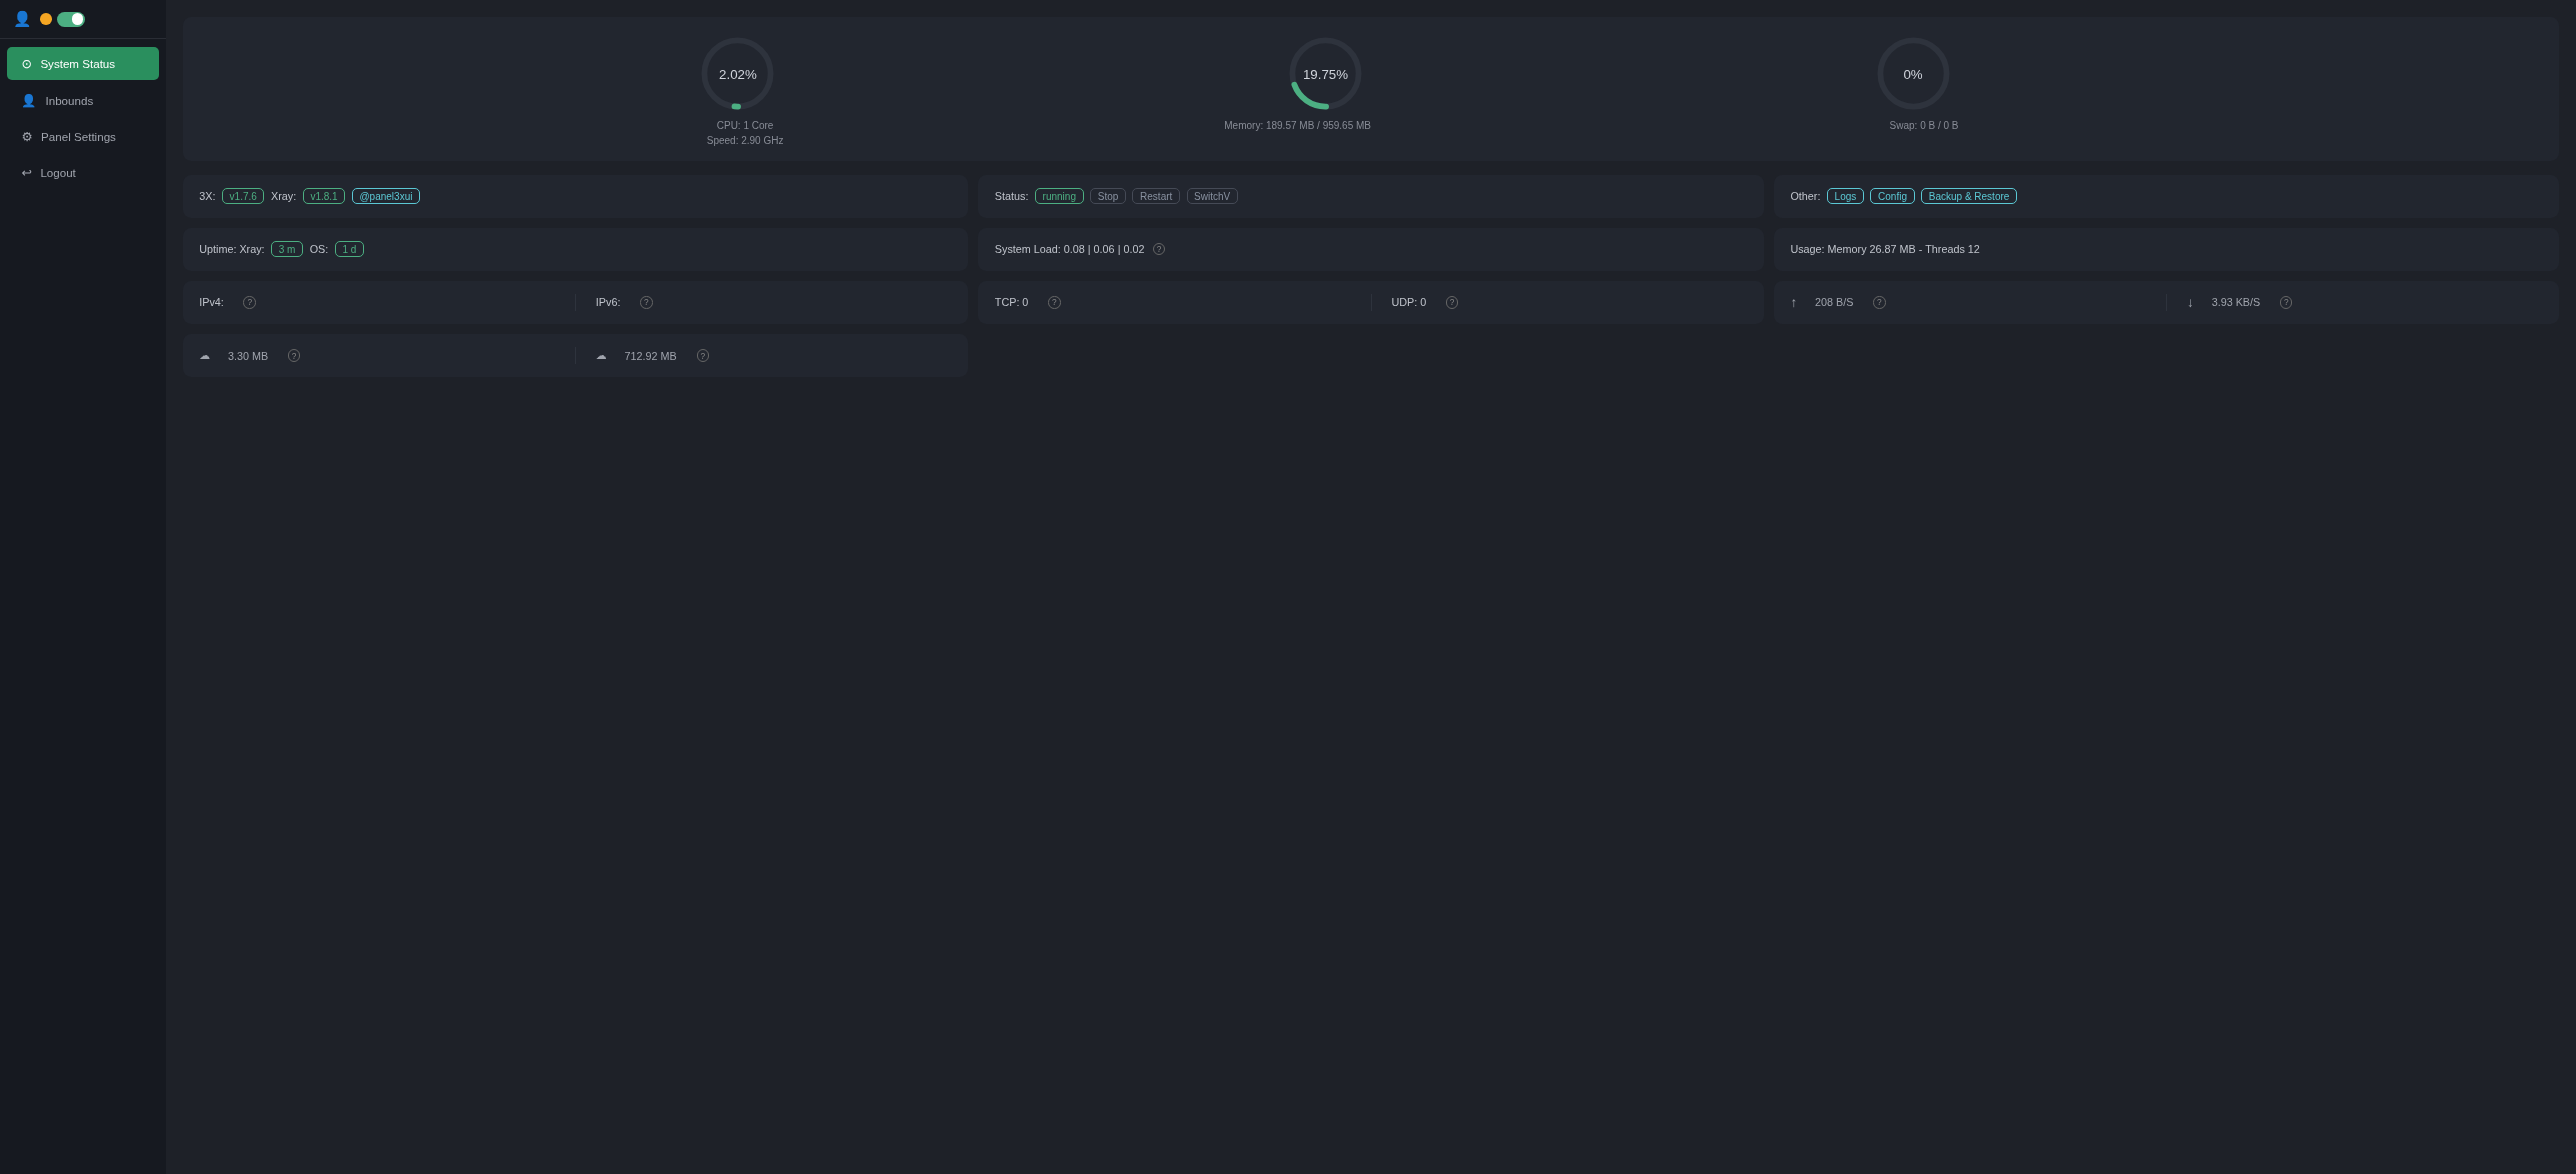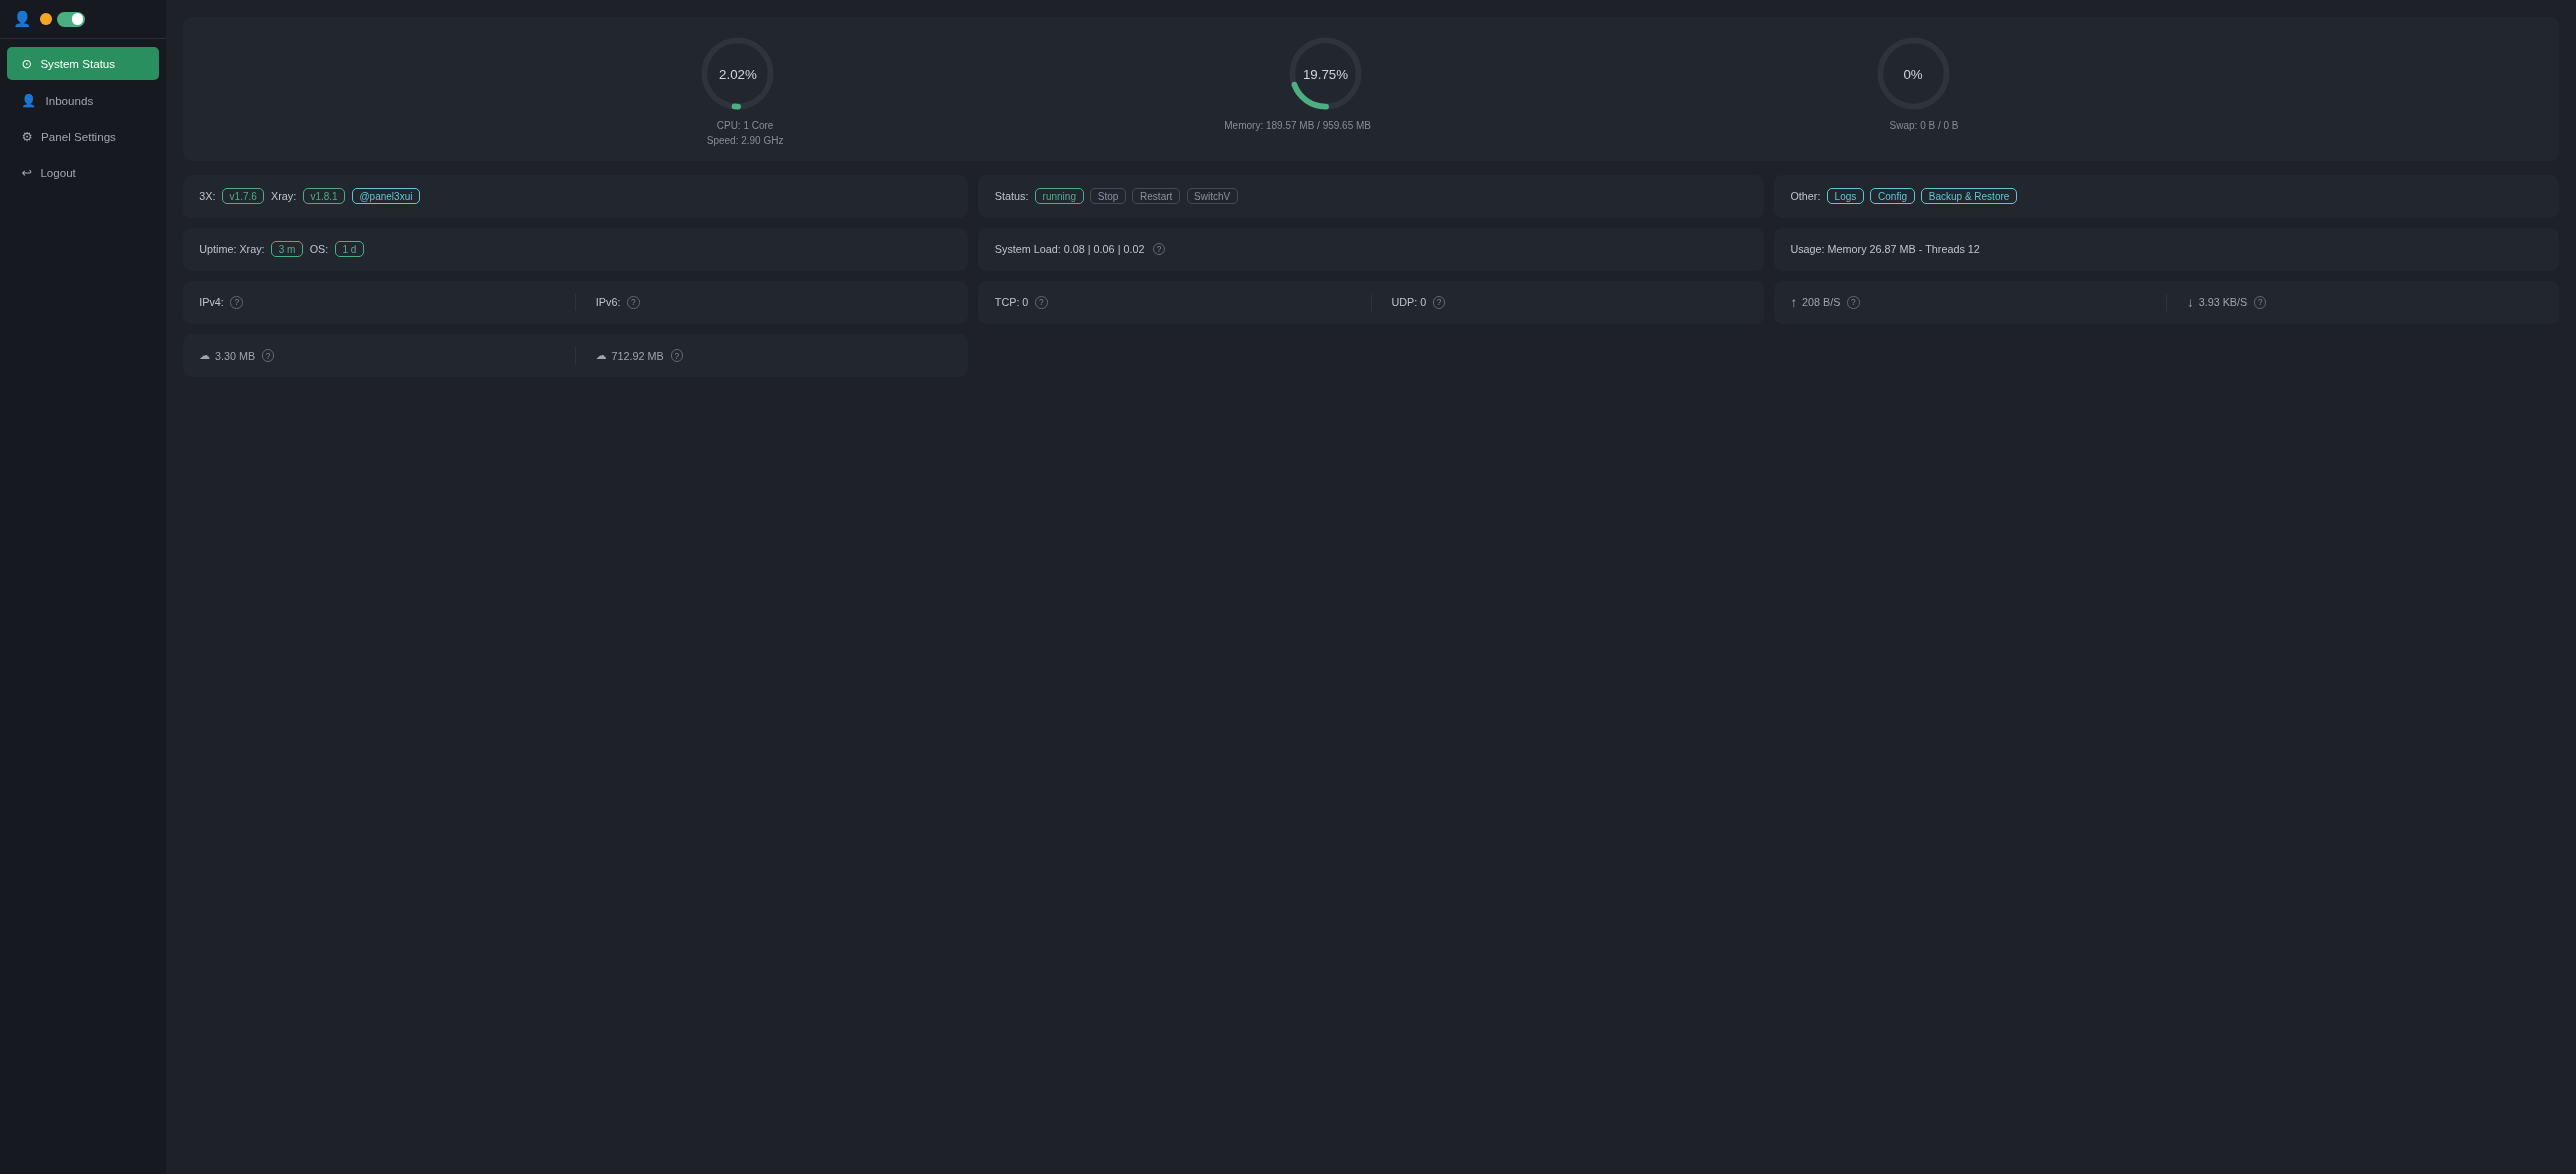--- a/index.html
+++ b/index.html
@@ -226,21 +226,21 @@
 
     .card-split {
       display: flex;
       align-items: center;
       flex: 1;
     }
     .card-half {
       flex: 1;
       display: flex;
       align-items: center;
-      gap: 5px;
+      gap: 18px;
       flex-wrap: wrap;
     }
   </style>
 </head>
 <body>
 
 <nav class="sidebar">
   <div class="sidebar-top">
     <span class="avatar-icon">👤</span>
     <div class="toggle-wrap">

